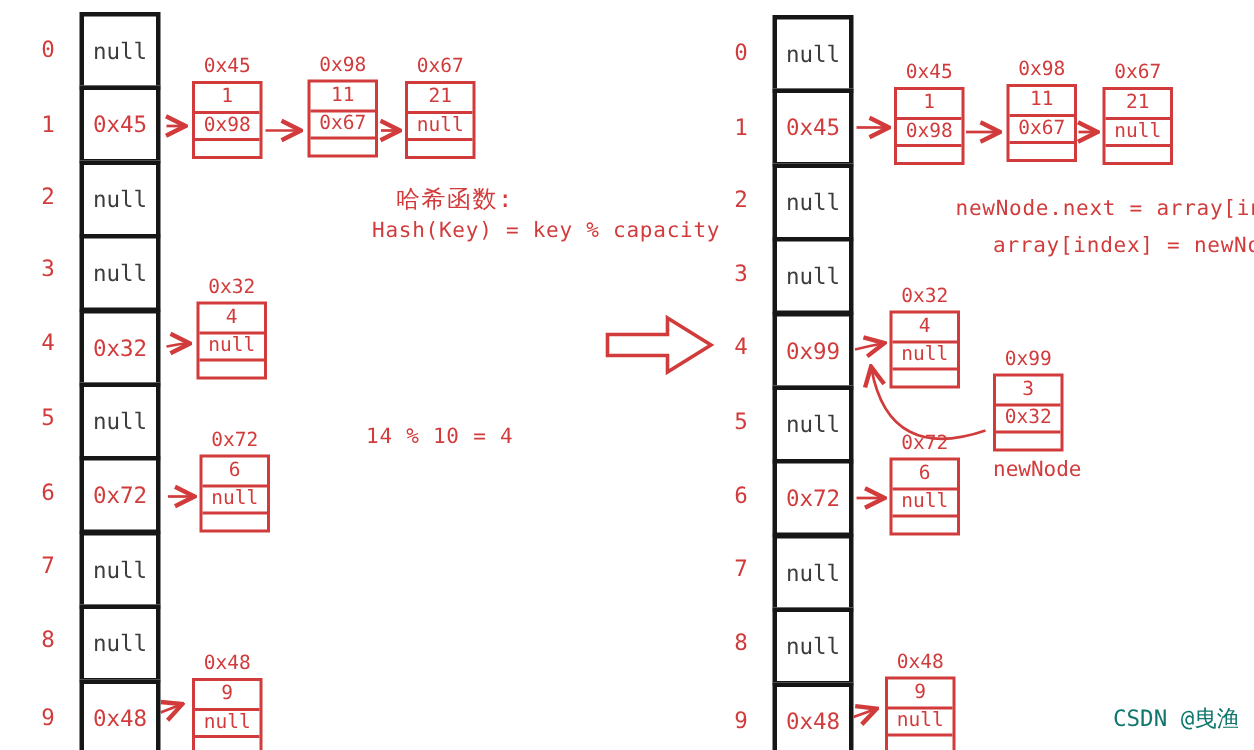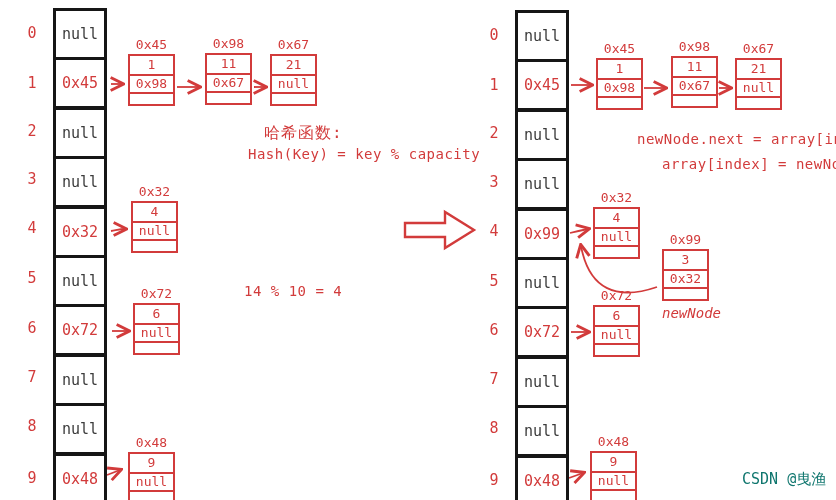--- a/index.html
+++ b/index.html
@@ -26,21 +26,21 @@
     font-size:15px;color:var(--nulltext);
   }
   .cell.ptr{color:var(--red);}
   
   .node{position:absolute;width:47px;color:var(--red);text-align:center;}
   .node-title{font-size:13px;line-height:16px;height:16px;}
   .node-box{border:2px solid var(--red);background:#fff;margin-top:1px;}
   .nrow{border-bottom:2px solid var(--red);font-size:13px;height:18px;line-height:18px;overflow:hidden;}
   .nrow.nnext{height:16px;line-height:16px;}
   .nrow.nempty{height:10px;border-bottom:none;}
-  .node-label{font-size:14px;line-height:18px;margin-top:3px;white-space:nowrap;font-style:italic;}
+  .node-label{font-size:14px;line-height:18px;margin-top:3px;white-space:nowrap;}
   
   .ann{position:absolute;color:var(--red);white-space:nowrap;}
   .zh{font-size:16px;letter-spacing:1px;margin-left:16px;}
   .code{font-size:14px;letter-spacing:0.5px;}
   .watermark{position:absolute;left:742px;top:470px;color:#0f766e;font-size:15px;white-space:nowrap;}
   svg.arrows{position:absolute;left:0;top:0;pointer-events:none;}
 </style>
 </head>
 <body>
 

